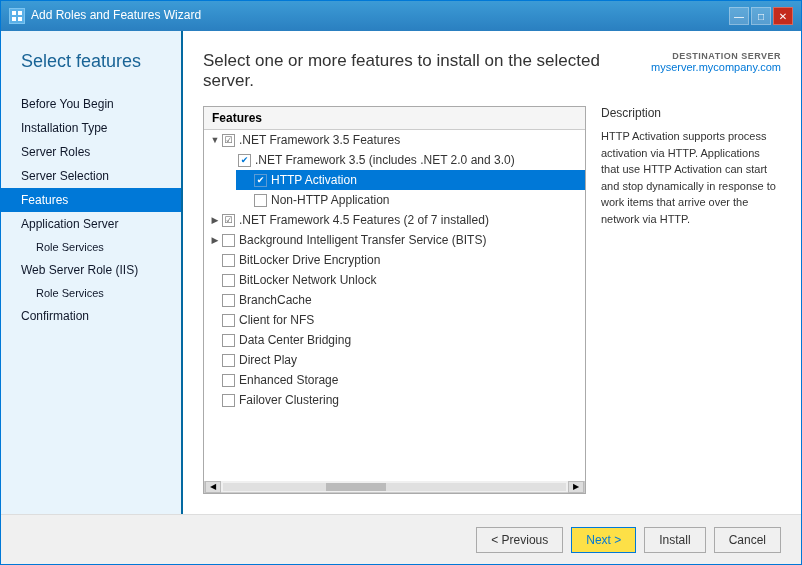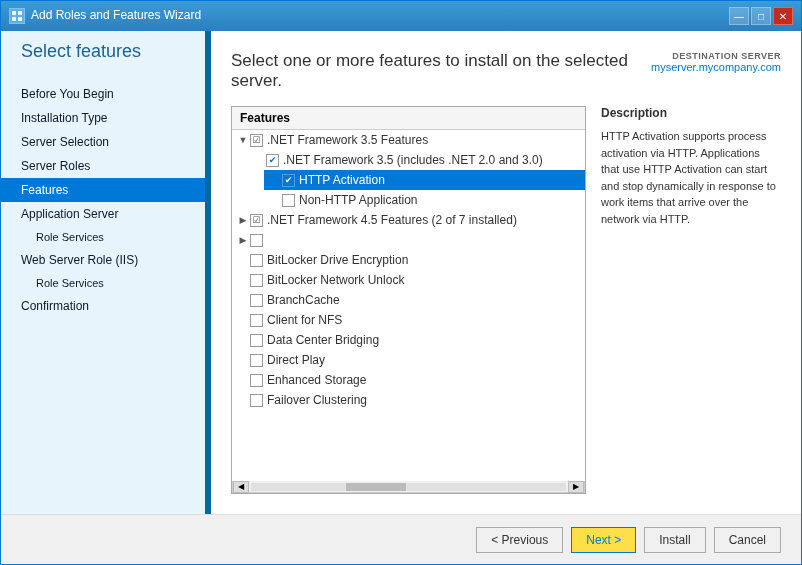--- a/index.html
+++ b/index.html
@@ -61,24 +61,25 @@
       align-items: center;
       justify-content: center;
     }
     .title-btn.close { background: #c42b1c; }
     .content {
       display: flex;
       flex: 1;
       overflow: hidden;
     }
     .sidebar {
-      width: 210px;
+      width: 182px;
       background: #e8f4fc;
-      border-right: 6px solid #0369a1;
-      flex-shrink: 0;
+      border-right: 2px solid #0369a1;
+      flex-shrink: 0;
+      padding-top: 10px;
     }
     .sidebar-header {
       padding: 10px 20px 20px 20px;
     }
     .sidebar-header h2 {
       font-size: 18px;
       font-weight: 300;
       color: #1a6496;
     }
     .sidebar-nav {
@@ -191,21 +192,21 @@
       font-size: 12px;
       color: #333;
     }
     .indent1 { margin-left: 16px; }
     .indent2 { margin-left: 32px; }
     .description-panel {
       width: 180px;
       flex-shrink: 0;
     }
     .description-panel .desc-title {
-      font-weight: 700;
+      font-weight: 400;
       font-size: 12px;
       margin-bottom: 8px;
       color: #333;
     }
     .description-panel .desc-text {
       font-size: 11px;
       color: #333;
       line-height: 1.5;
     }
     .scrollbar-area {
@@ -297,24 +298,24 @@
         <h2>Select features</h2>
       </div>
       <ul class="sidebar-nav">
         <li class="">
           <span>Before You Begin</span>
         </li>
         <li class="">
           <span>Installation Type</span>
         </li>
         <li class="">
+          <span>Server Roles</span>
+        </li>
+        <li class="">
           <span>Server Selection</span>
-        </li>
-        <li class="">
-          <span>Server Roles</span>
         </li>
         <li class="active">
           <span>Features</span>
         </li>
         <li class="">
           <span>Application Server</span>
         </li>
         <li class="sub">
           <span>Role Services</span>
         </li>
@@ -371,20 +372,21 @@
 
             <div class="feature-item">
               <div class="expand-btn">▶</div>
               <div class="checkbox checked" style="border:1px solid #999; background:white; color:#555;">☑</div>
               <span class="feature-label">.NET Framework 4.5 Features (2 of 7 installed)</span>
             </div>
 
             <div class="feature-item">
               <div class="expand-btn">▶</div>
               <div class="checkbox"></div>
+              <span class="feature-label">Background Intelligent Transfer Service (BITS)</span>
             </div>
 
             <div class="feature-item">
               <div class="expand-btn" style="visibility:hidden;">▶</div>
               <div class="checkbox"></div>
               <span class="feature-label">BitLocker Drive Encryption</span>
             </div>
 
             <div class="feature-item">
               <div class="expand-btn" style="visibility:hidden;">▶</div>

